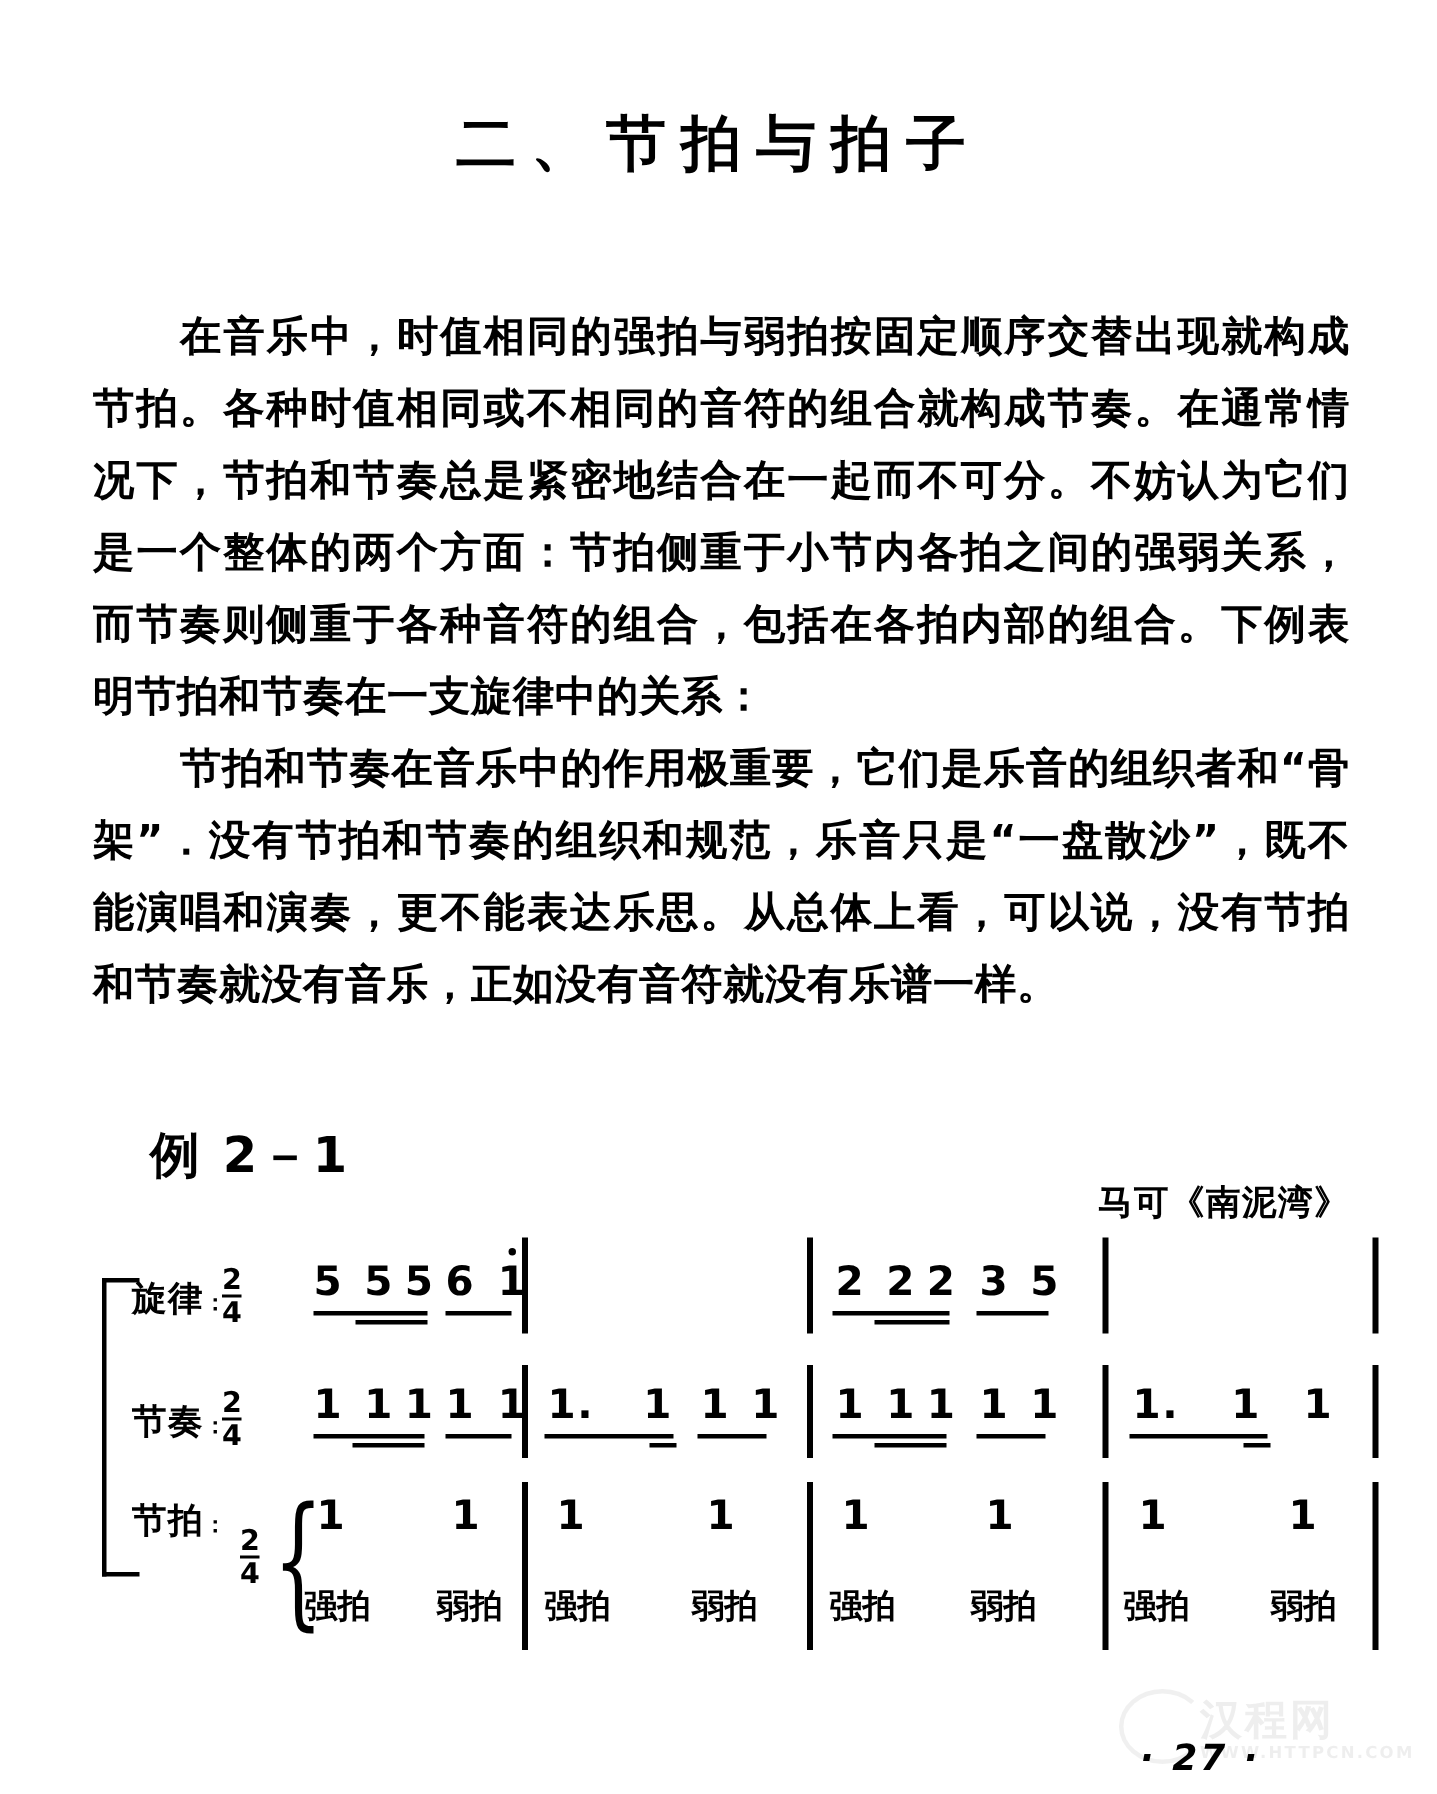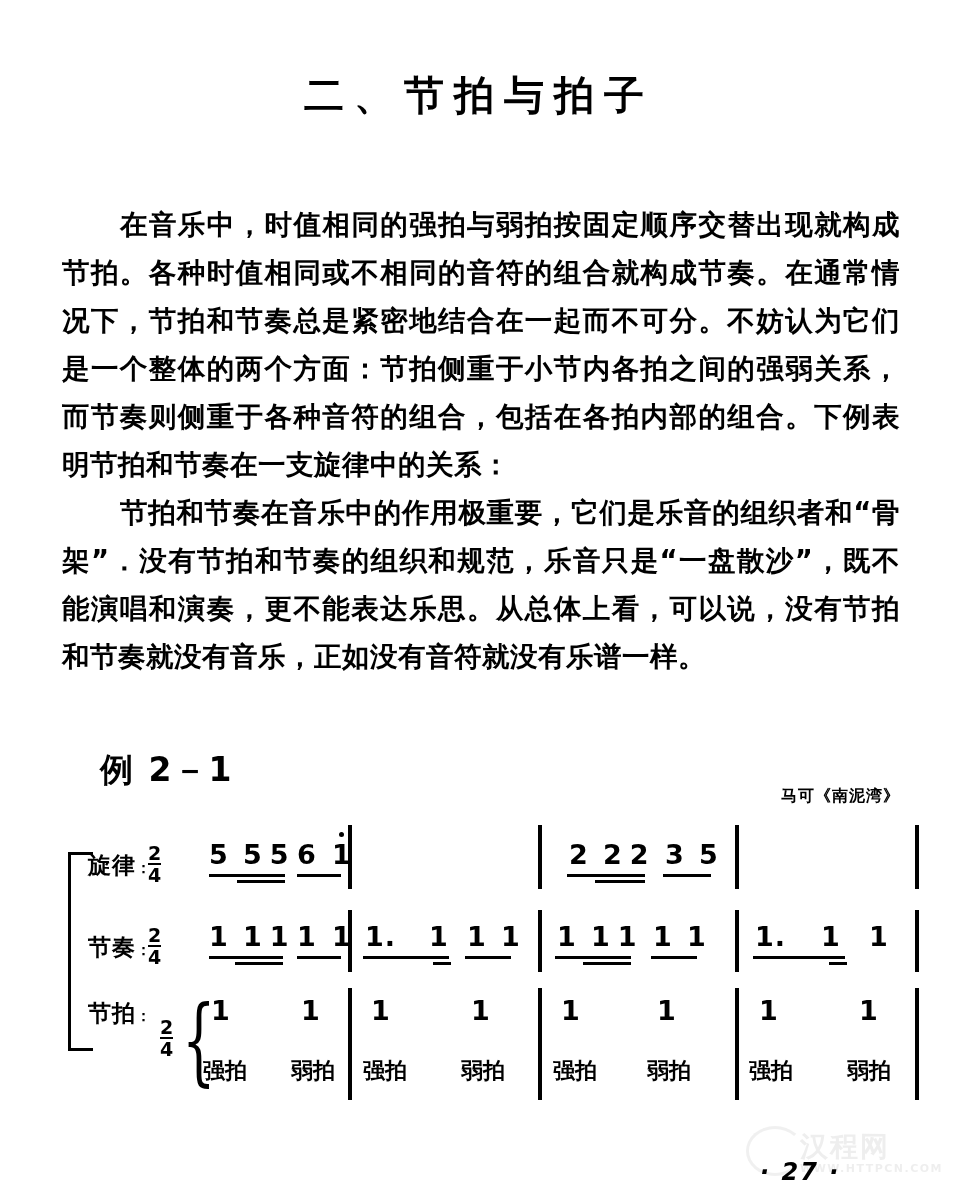--- a/index.html
+++ b/index.html
@@ -61,21 +61,21 @@
     font-size: 33px;
     font-weight: 600;
     letter-spacing: 2px;
   }
   .attribution {
     position: absolute;
     left: 0;
     top: 786px;
     width: 900px;
     text-align: right;
-    font-size: 16px;
+    font-size: 23px;
     font-weight: bold;
     letter-spacing: 1px;
   }
 
   
   .score {
     position: absolute;
     left: 0;
     top: 820px;
     width: 844px;
@@ -342,21 +342,21 @@
             <span class="note oct-up" style="margin-left:11px"><span class="num">1</span></span>
             <span class="beam b1" style="left:0px;width:44px"></span>
           </div>
         </div>
 
         <div class="barline" style="left:143px;top:-9px;height:64px"></div>
 
 
         <div class="barline" style="left:333px;top:-9px;height:64px"></div>
 
-        <div class="measure" style="left:364px;width:160px">
+        <div class="measure" style="left:352px;width:160px">
           <div class="grp" style="left:0px">
             <span class="note"><span class="num">2</span></span>
             <span class="note" style="margin-left:10px"><span class="num">2</span></span>
             <span class="note" style="margin-left:3px"><span class="num">2</span></span>
             <span class="beam b1" style="left:-2px;width:78px"></span>
             <span class="beam b2" style="left:26px;width:50px"></span>
           </div>
           <div class="grp" style="left:96px">
             <span class="note"><span class="num">3</span></span>
             <span class="note" style="margin-left:10px"><span class="num">5</span></span>

